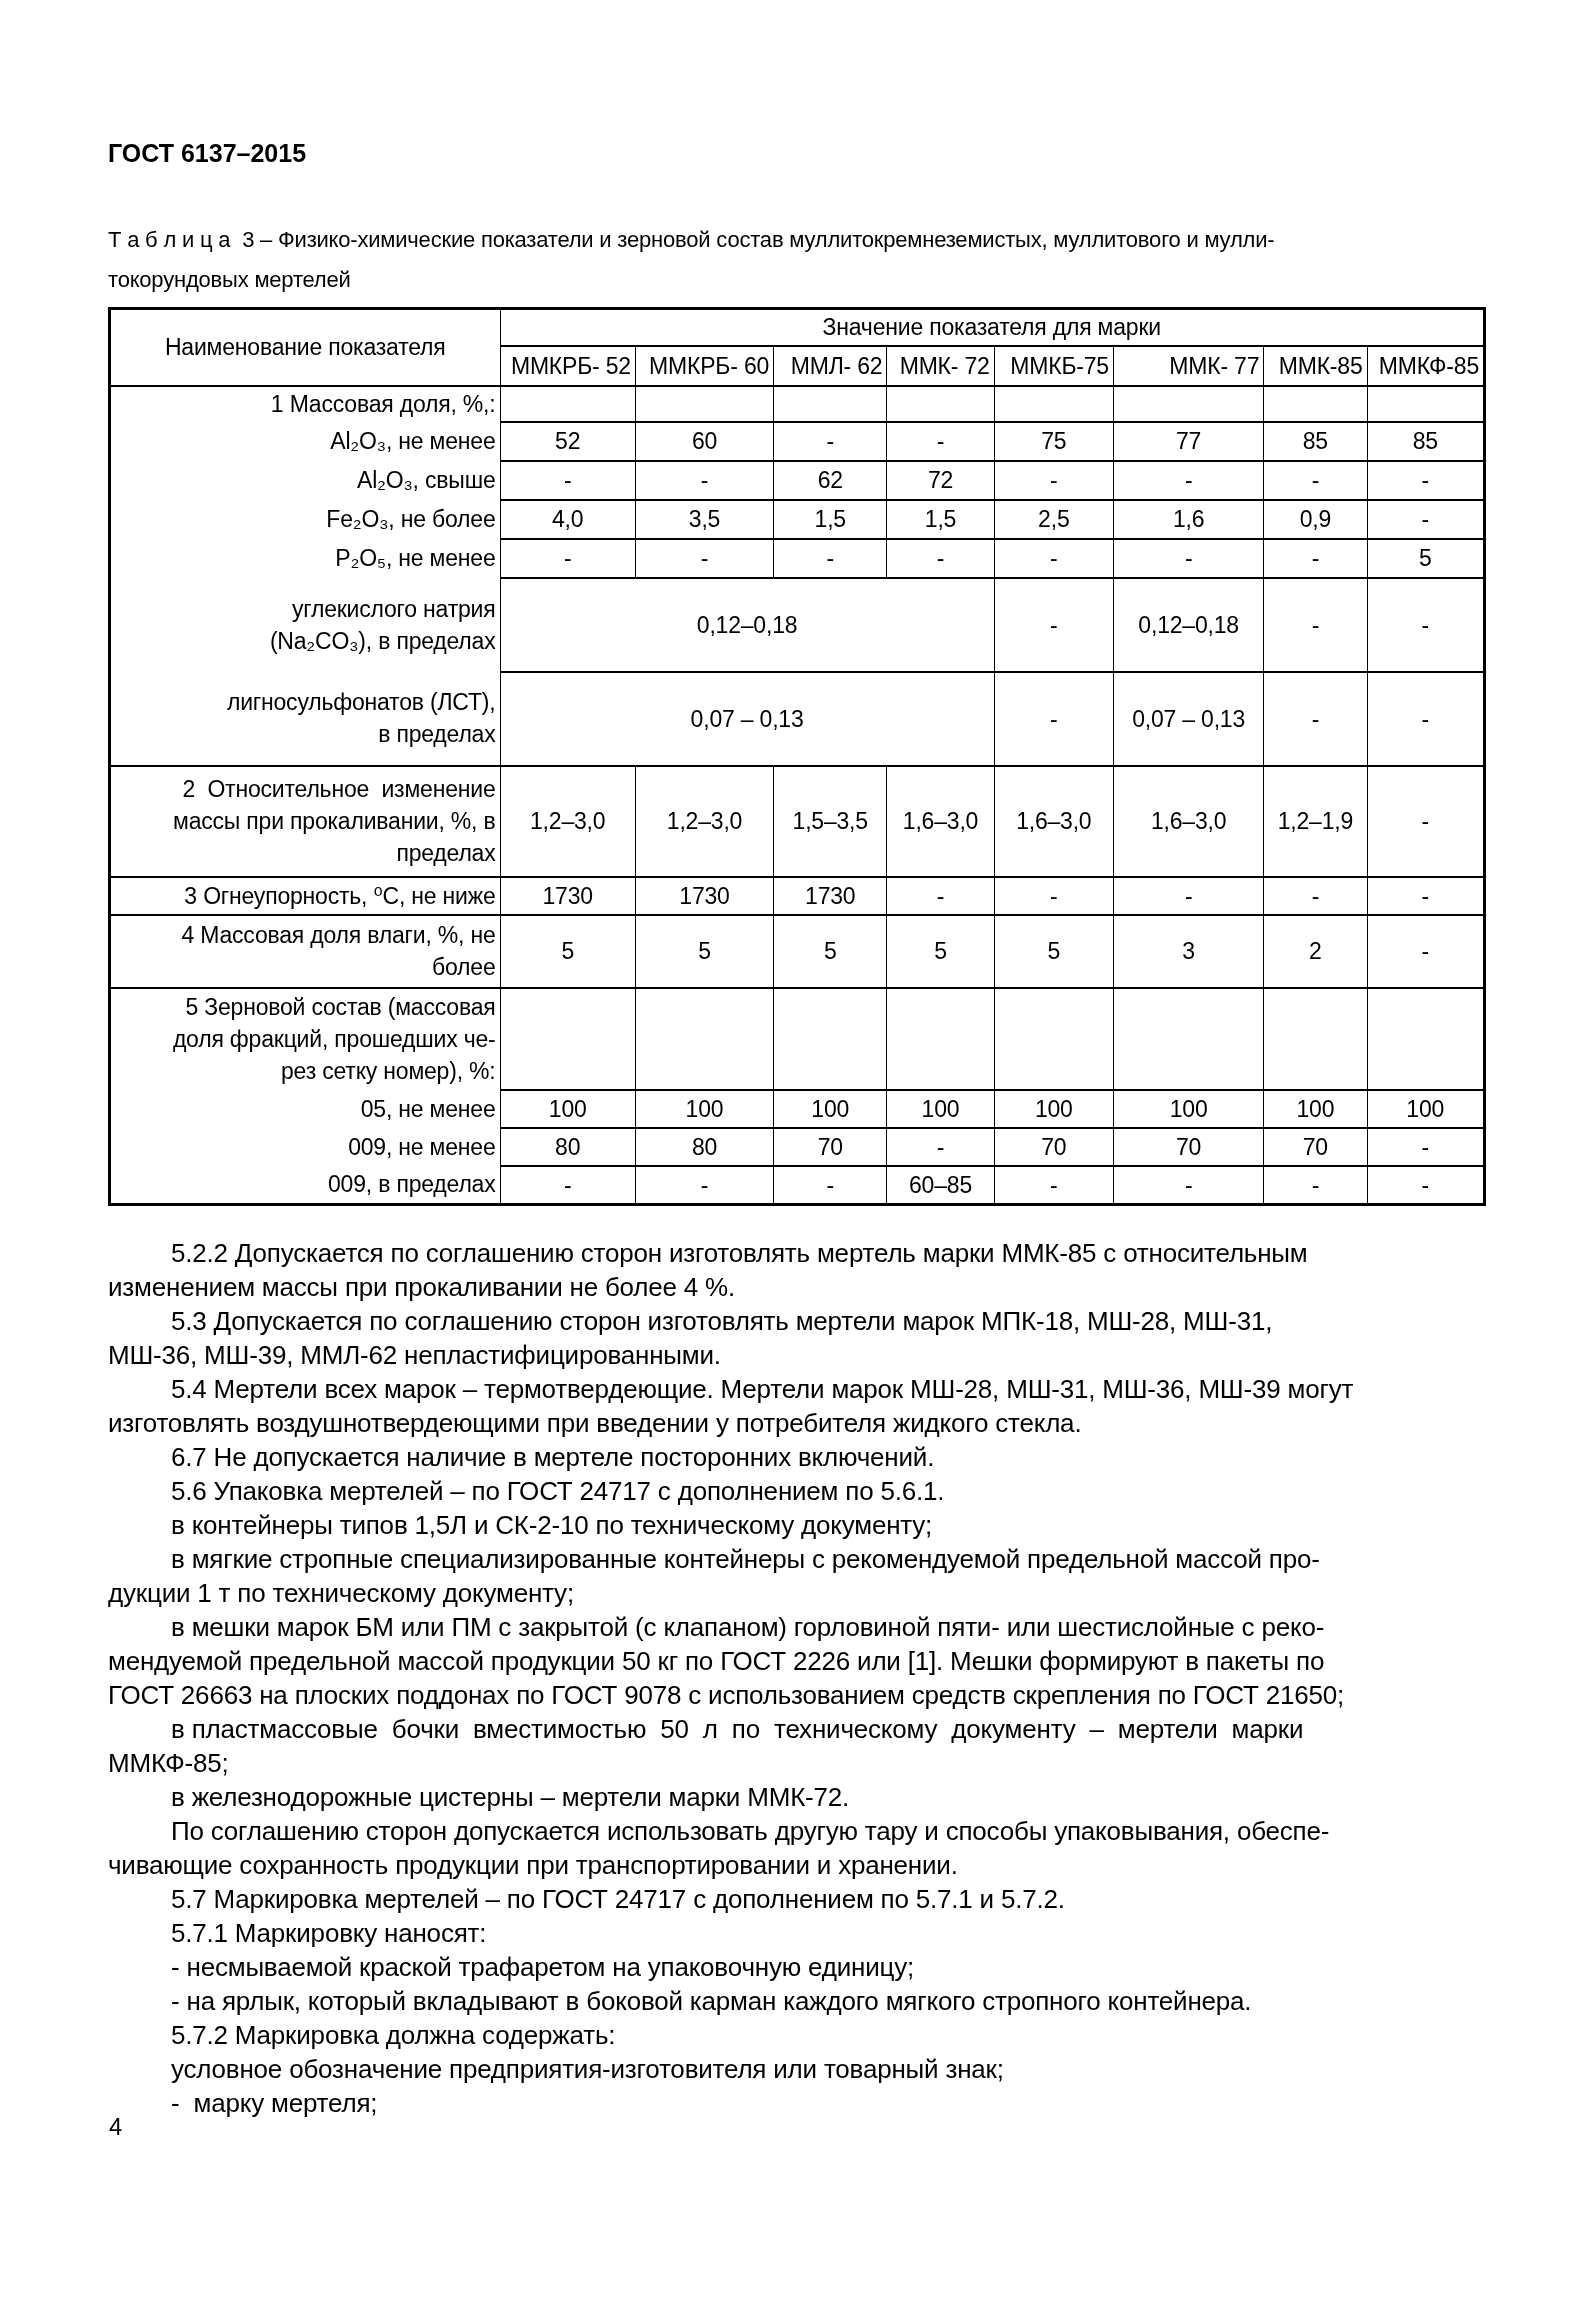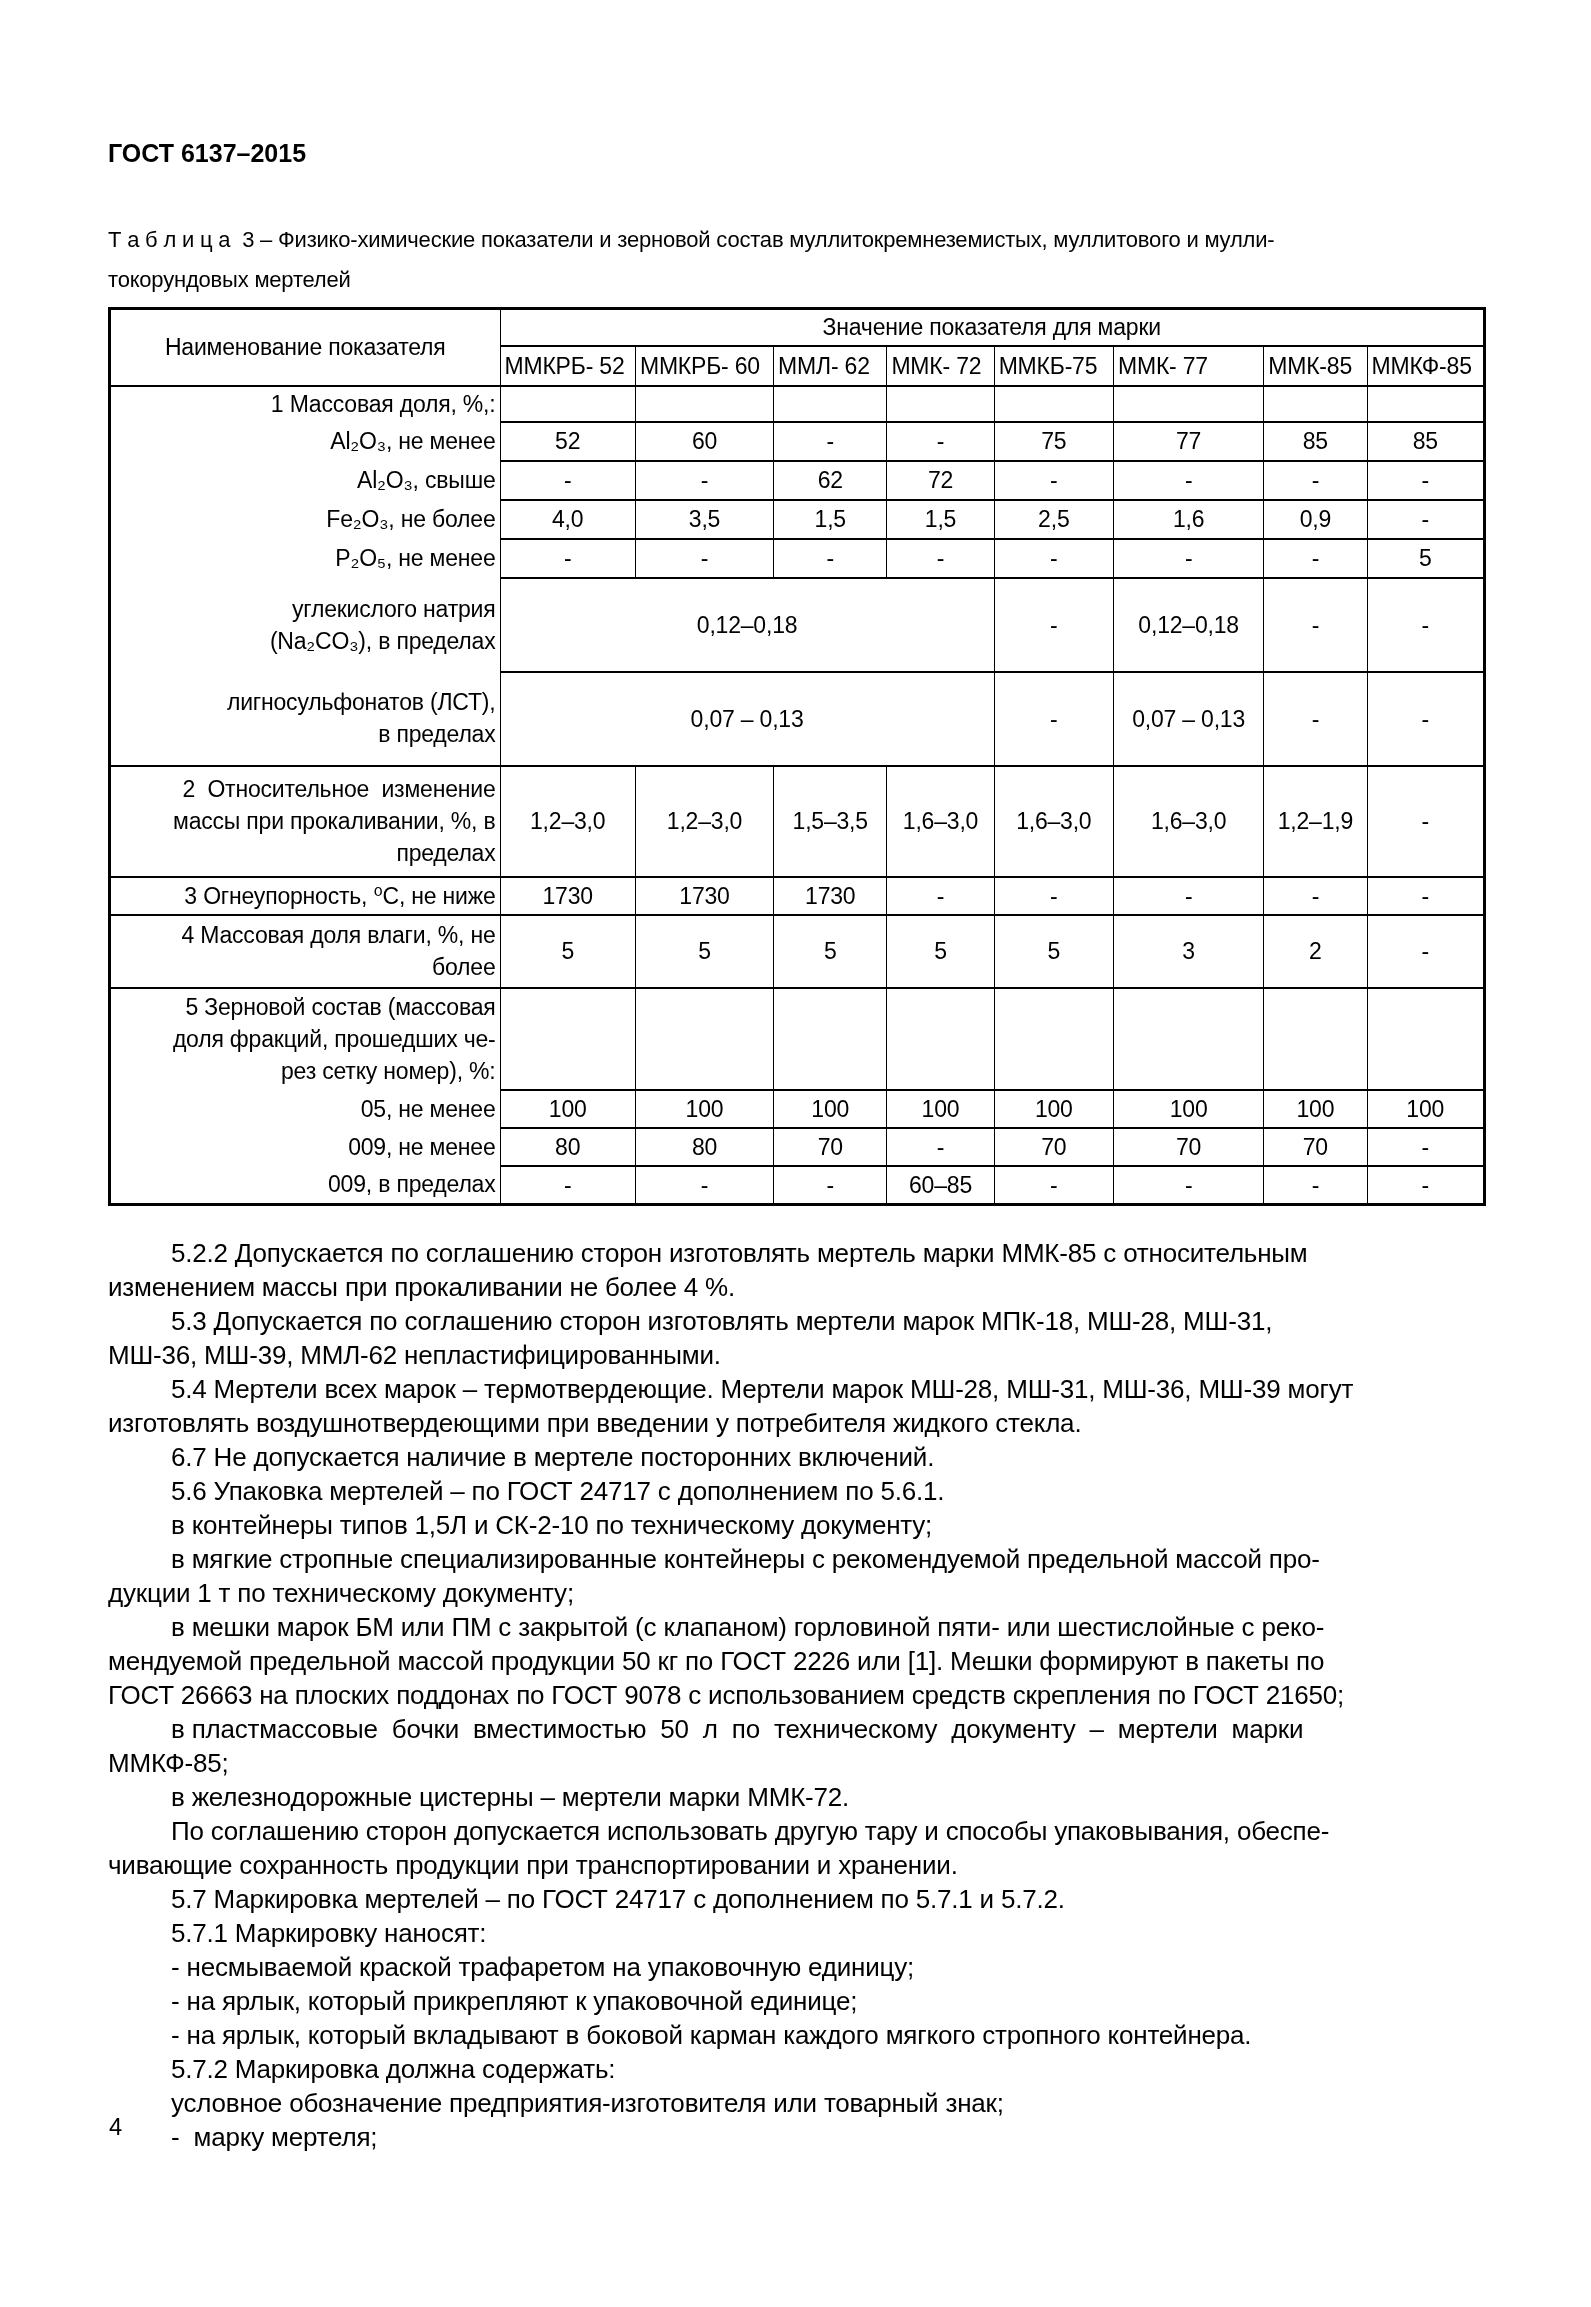--- a/index.html
+++ b/index.html
@@ -23,21 +23,21 @@
   table.gost{
     width:100%;border-collapse:collapse;table-layout:fixed;
     border:3.4px solid #000;
   }
   table.gost th, table.gost td{
     border-left:1.3px solid #000;border-right:1.3px solid #000;
     border-top:none;border-bottom:none;
     font-weight:normal;font-size:23px;line-height:32px;
     padding:1.3px 4px;vertical-align:middle;letter-spacing:-0.2px;
   }
-  th.mark{font-size:21.6px;white-space:nowrap;padding:0 1.3px;text-align:left;}
+  th.mark{font-size:21.6px;white-space:nowrap;padding:0 1.3px;text-align:right;}
   th.name-head{text-align:center;vertical-align:middle;}
   th.group-head{text-align:center;vertical-align:middle;}
   td.stub{text-align:right;white-space:pre-wrap;padding-left:6.7px;padding-right:4px;}
   td.val{text-align:center;}
   .ind{text-indent:54px;}
   .vt{vertical-align:top;}
   .vb{vertical-align:bottom;padding-bottom:4px;}
   .bb{border-bottom:2.7px solid #000 !important;}
   .body-text{margin-top:30px;}
   .body-text p{
@@ -261,21 +261,20 @@
 мендуемой предельной массой продукции 50 кг по ГОСТ 2226 или [1]. Мешки формируют в пакеты по
 ГОСТ 26663 на плоских поддонах по ГОСТ 9078 с использованием средств скрепления по ГОСТ 21650;</p>
     <p>в пластмассовые  бочки  вместимостью  50  л  по  техническому  документу  –  мертели  марки
 ММКФ-85;</p>
     <p>в железнодорожные цистерны – мертели марки ММК-72.</p>
     <p>По соглашению сторон допускается использовать другую тару и способы упаковывания, обеспе-
 чивающие сохранность продукции при транспортировании и хранении.</p>
     <p>5.7 Маркировка мертелей – по ГОСТ 24717 с дополнением по 5.7.1 и 5.7.2.</p>
     <p>5.7.1 Маркировку наносят:</p>
     <p>- несмываемой краской трафаретом на упаковочную единицу;</p>
-    <p>- на ярлык, который прикрепляют к упаковочной единице;</p>
     <p>- на ярлык, который вкладывают в боковой карман каждого мягкого стропного контейнера.</p>
     <p>5.7.2 Маркировка должна содержать:</p>
     <p>условное обозначение предприятия-изготовителя или товарный знак;</p>
     <p>-  марку мертеля;</p>
   </div>
 
   <div class="page-num">4</div>
 
 </div>
 

